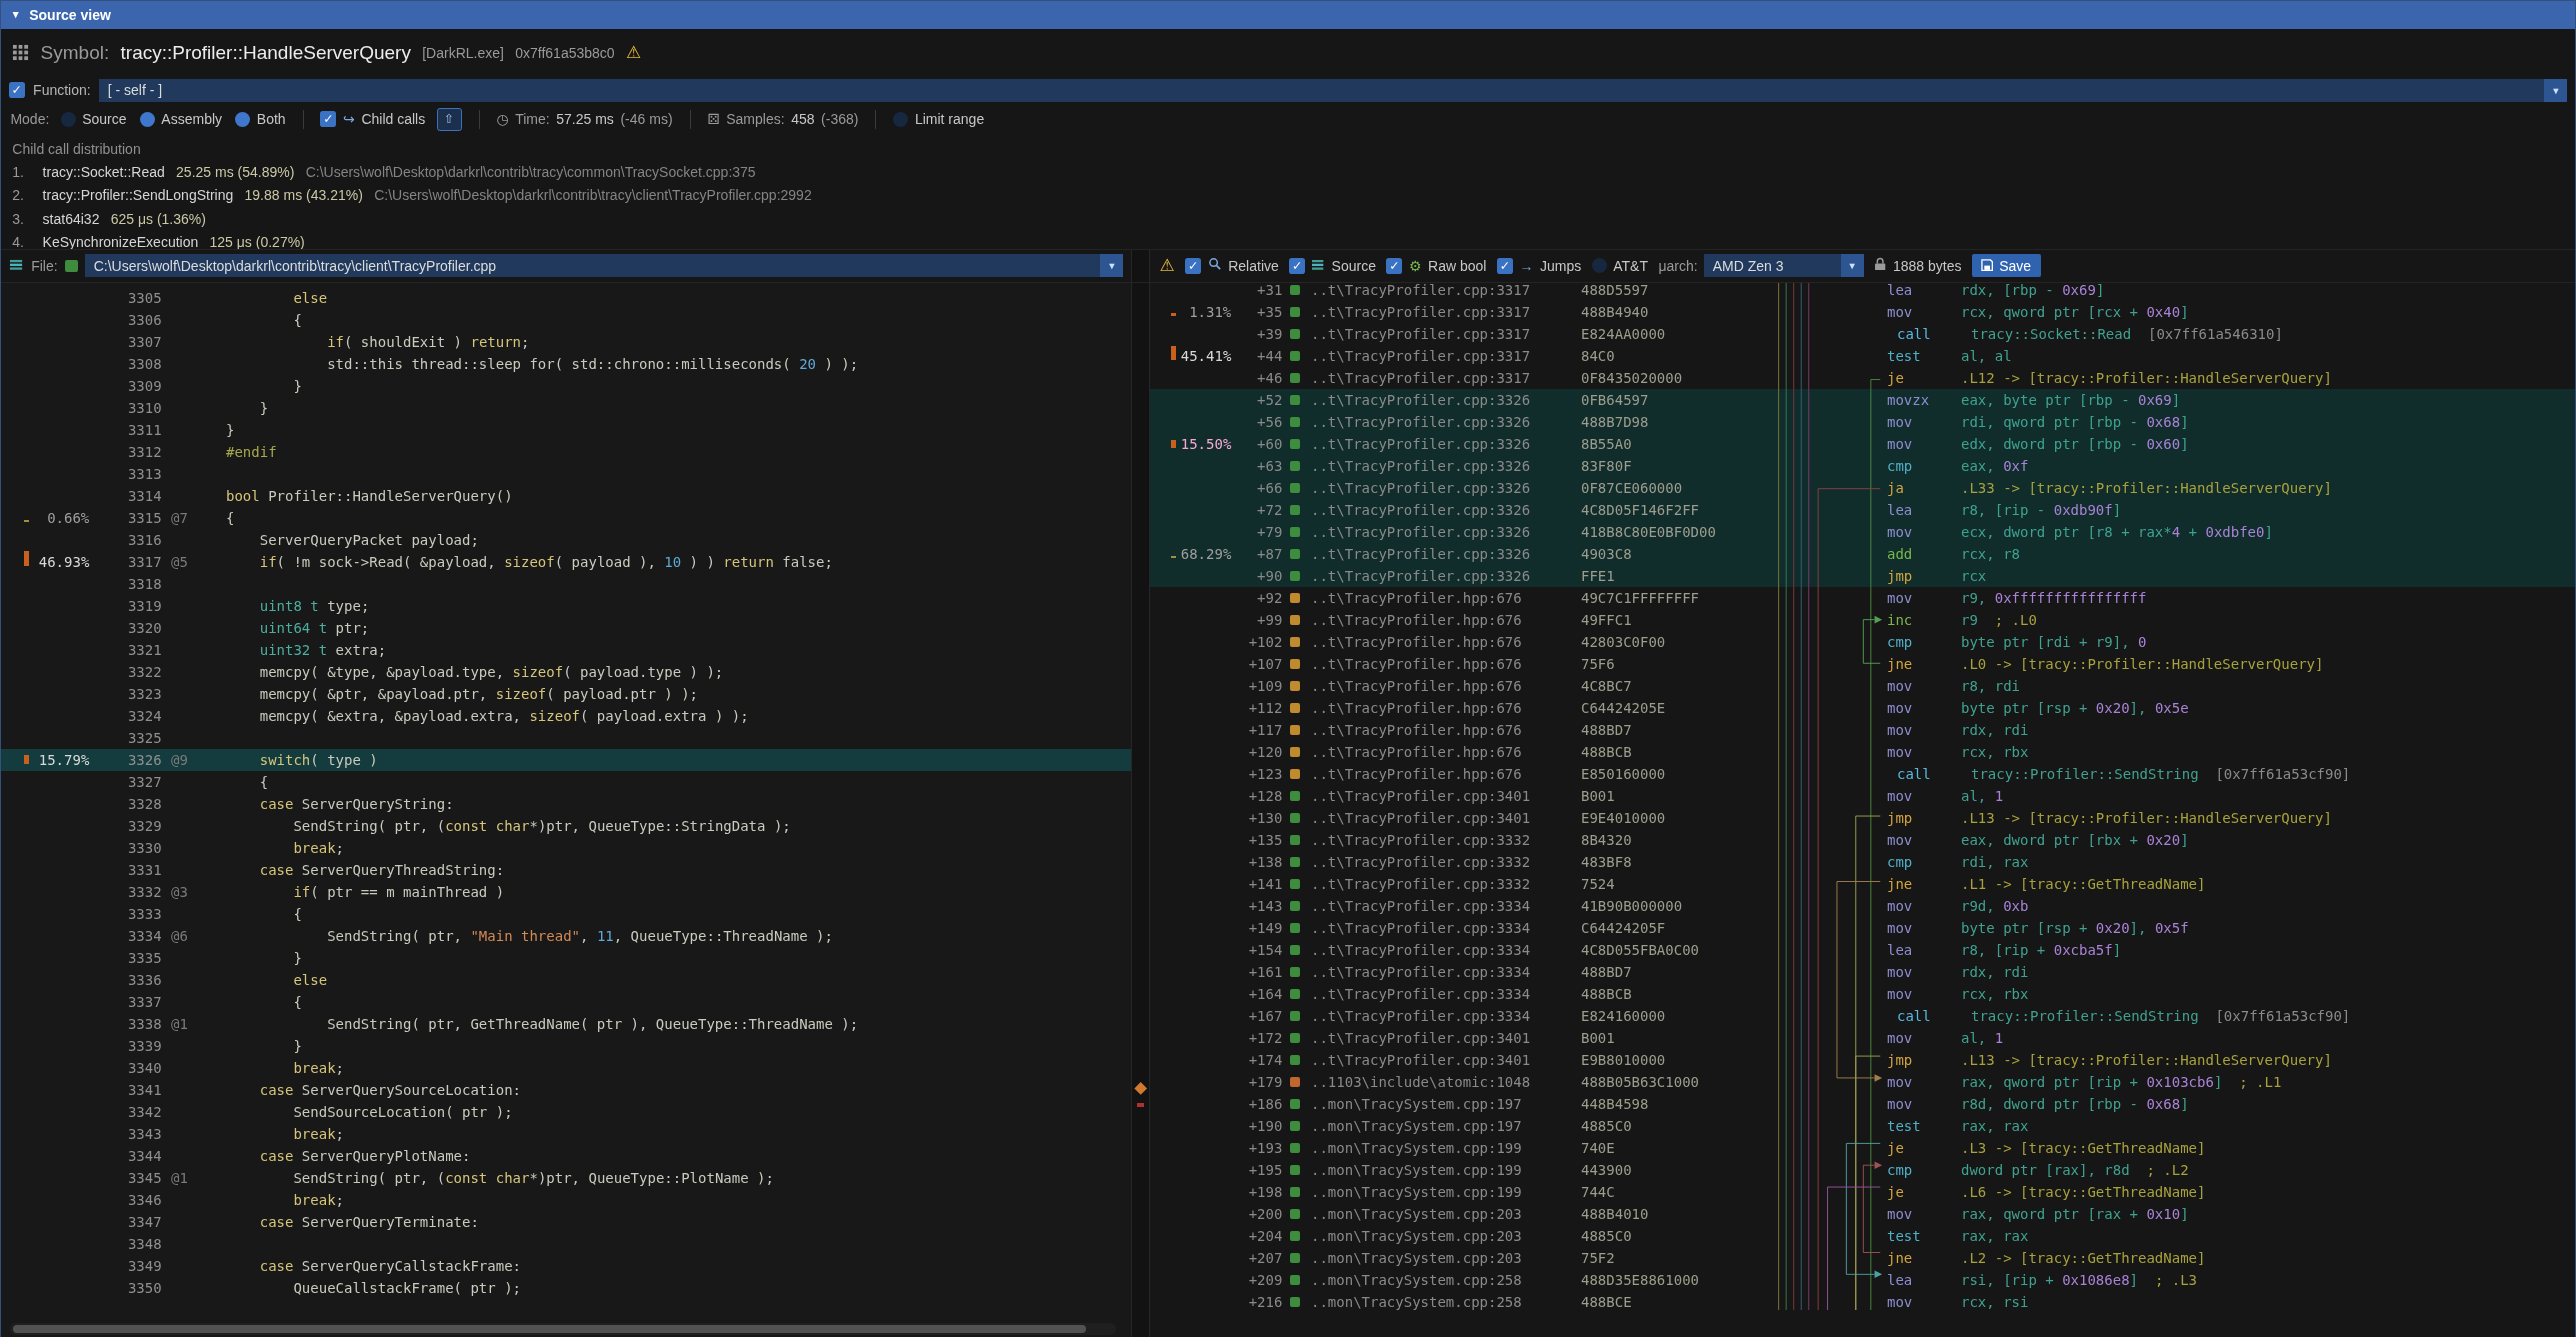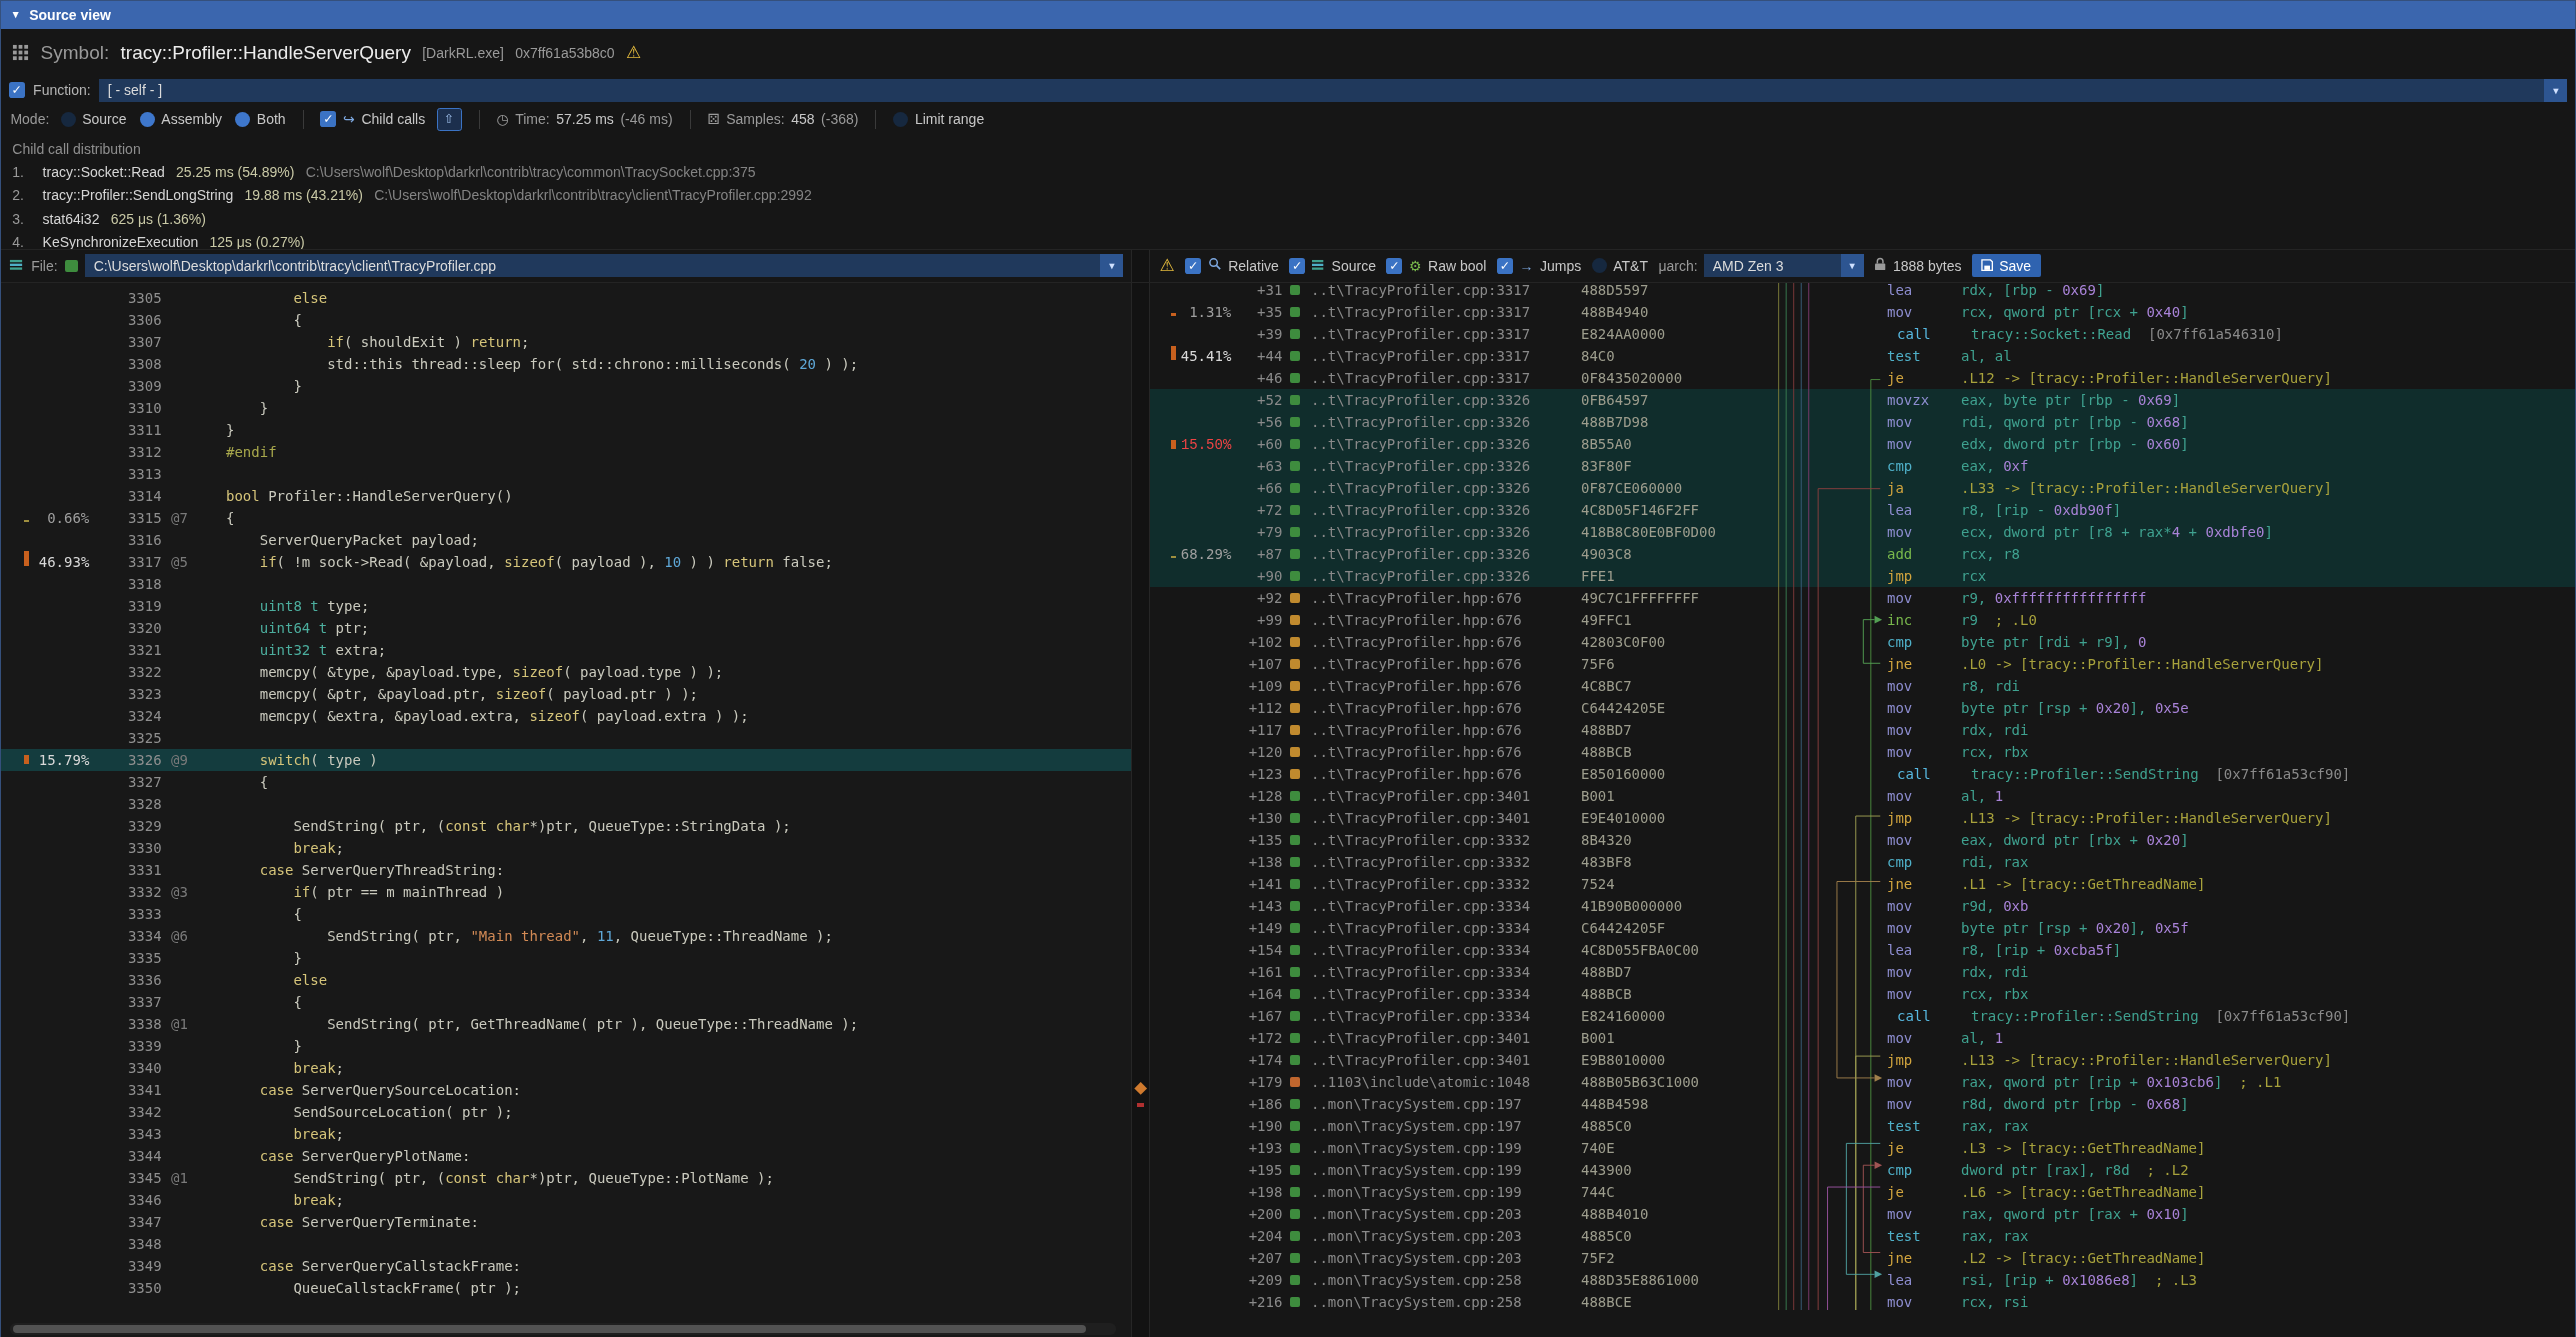--- a/index.html
+++ b/index.html
@@ -456,20 +456,21 @@
     <span class="s-gutter"><span style="color:#9f9f9f;"></span></span>
     <span class="s-num">3327</span>
     <span class="s-marker"></span>
     <span class="s-code">    {</span>
   </div>
 
   <div class="srow">
     <span class="s-gutter"><span style="color:#9f9f9f;"></span></span>
     <span class="s-num">3328</span>
     <span class="s-marker"></span>
+    <span class="s-code">    <span class="c-kw">case</span> ServerQueryString:</span>
   </div>
 
   <div class="srow">
     <span class="s-gutter"><span style="color:#9f9f9f;"></span></span>
     <span class="s-num">3329</span>
     <span class="s-marker"></span>
     <span class="s-code">        SendString( ptr, (<span class="c-kw">const</span> <span class="c-kw">char</span>*)ptr, QueueType::StringData );</span>
   </div>
 
   <div class="srow">
@@ -699,21 +700,21 @@
     <span class="a-off">+56</span>
     <span class="a-ico"><i style="background: rgb(62, 140, 62);"></i></span>
     <span class="a-loc">..t\TracyProfiler.cpp:3326</span>
     <span class="a-bytes">488B7D98</span>
     <span class="a-jmp"></span>
     <span class="a-mn mn-mov">mov</span>
     <span class="a-ops"><span class="c-op">rdi, qword ptr [rbp - <span class="c-num2">0x68</span>]</span></span>
   </div>
 
   <div class="arow hl">
-    <span class="a-pct"><i class="bar" style="height:8.5px;background:#c8601e;"></i><span style="color:#ef4444;font-family:Liberation Mono, monospace;">15.50%</span></span>
+    <span class="a-pct"><i class="bar" style="height:8.5px;background:#c8601e;"></i><span style="color:#f9a8d4;">15.50%</span></span>
     <span class="a-off">+60</span>
     <span class="a-ico"><i style="background: rgb(62, 140, 62);"></i></span>
     <span class="a-loc">..t\TracyProfiler.cpp:3326</span>
     <span class="a-bytes">8B55A0</span>
     <span class="a-jmp"></span>
     <span class="a-mn mn-mov">mov</span>
     <span class="a-ops"><span class="c-op">edx, dword ptr [rbp - <span class="c-num2">0x60</span>]</span></span>
   </div>
 
   <div class="arow hl">

